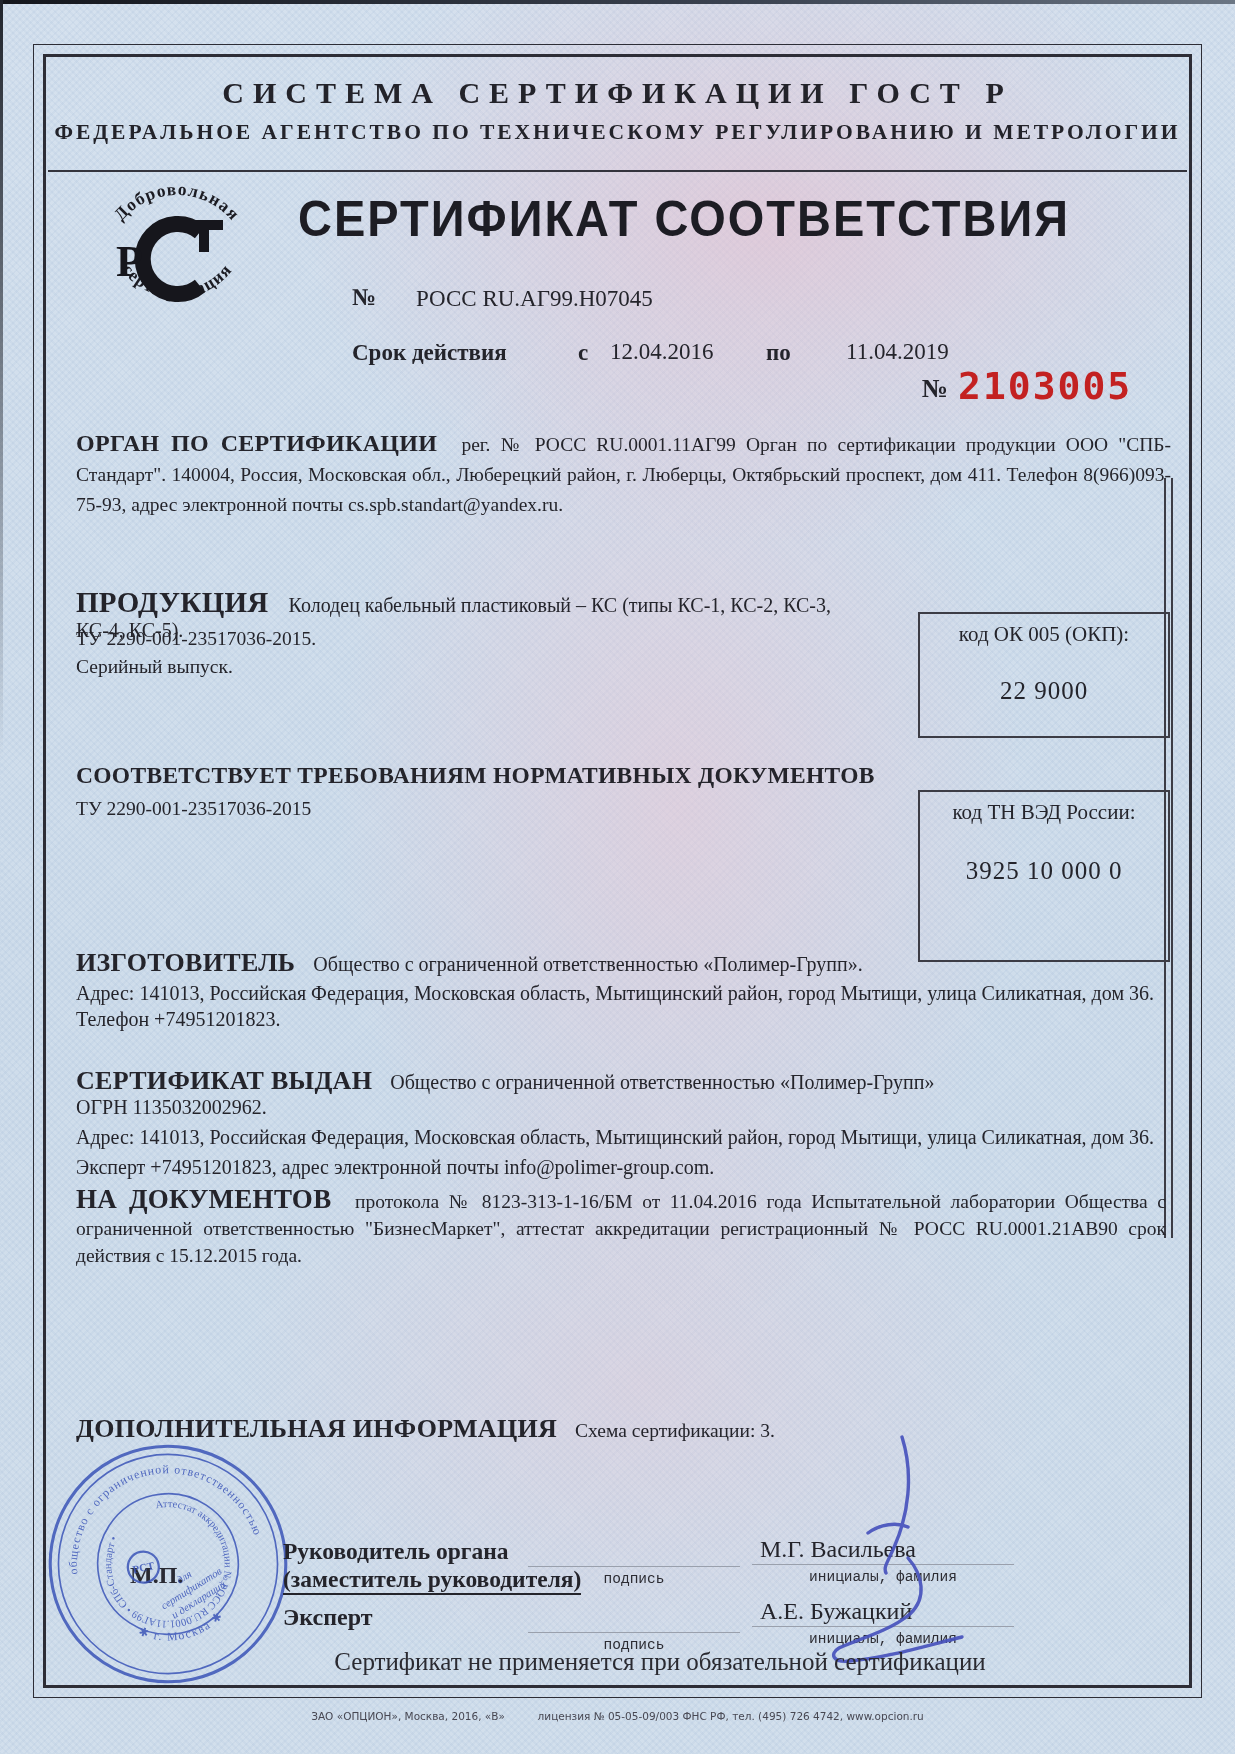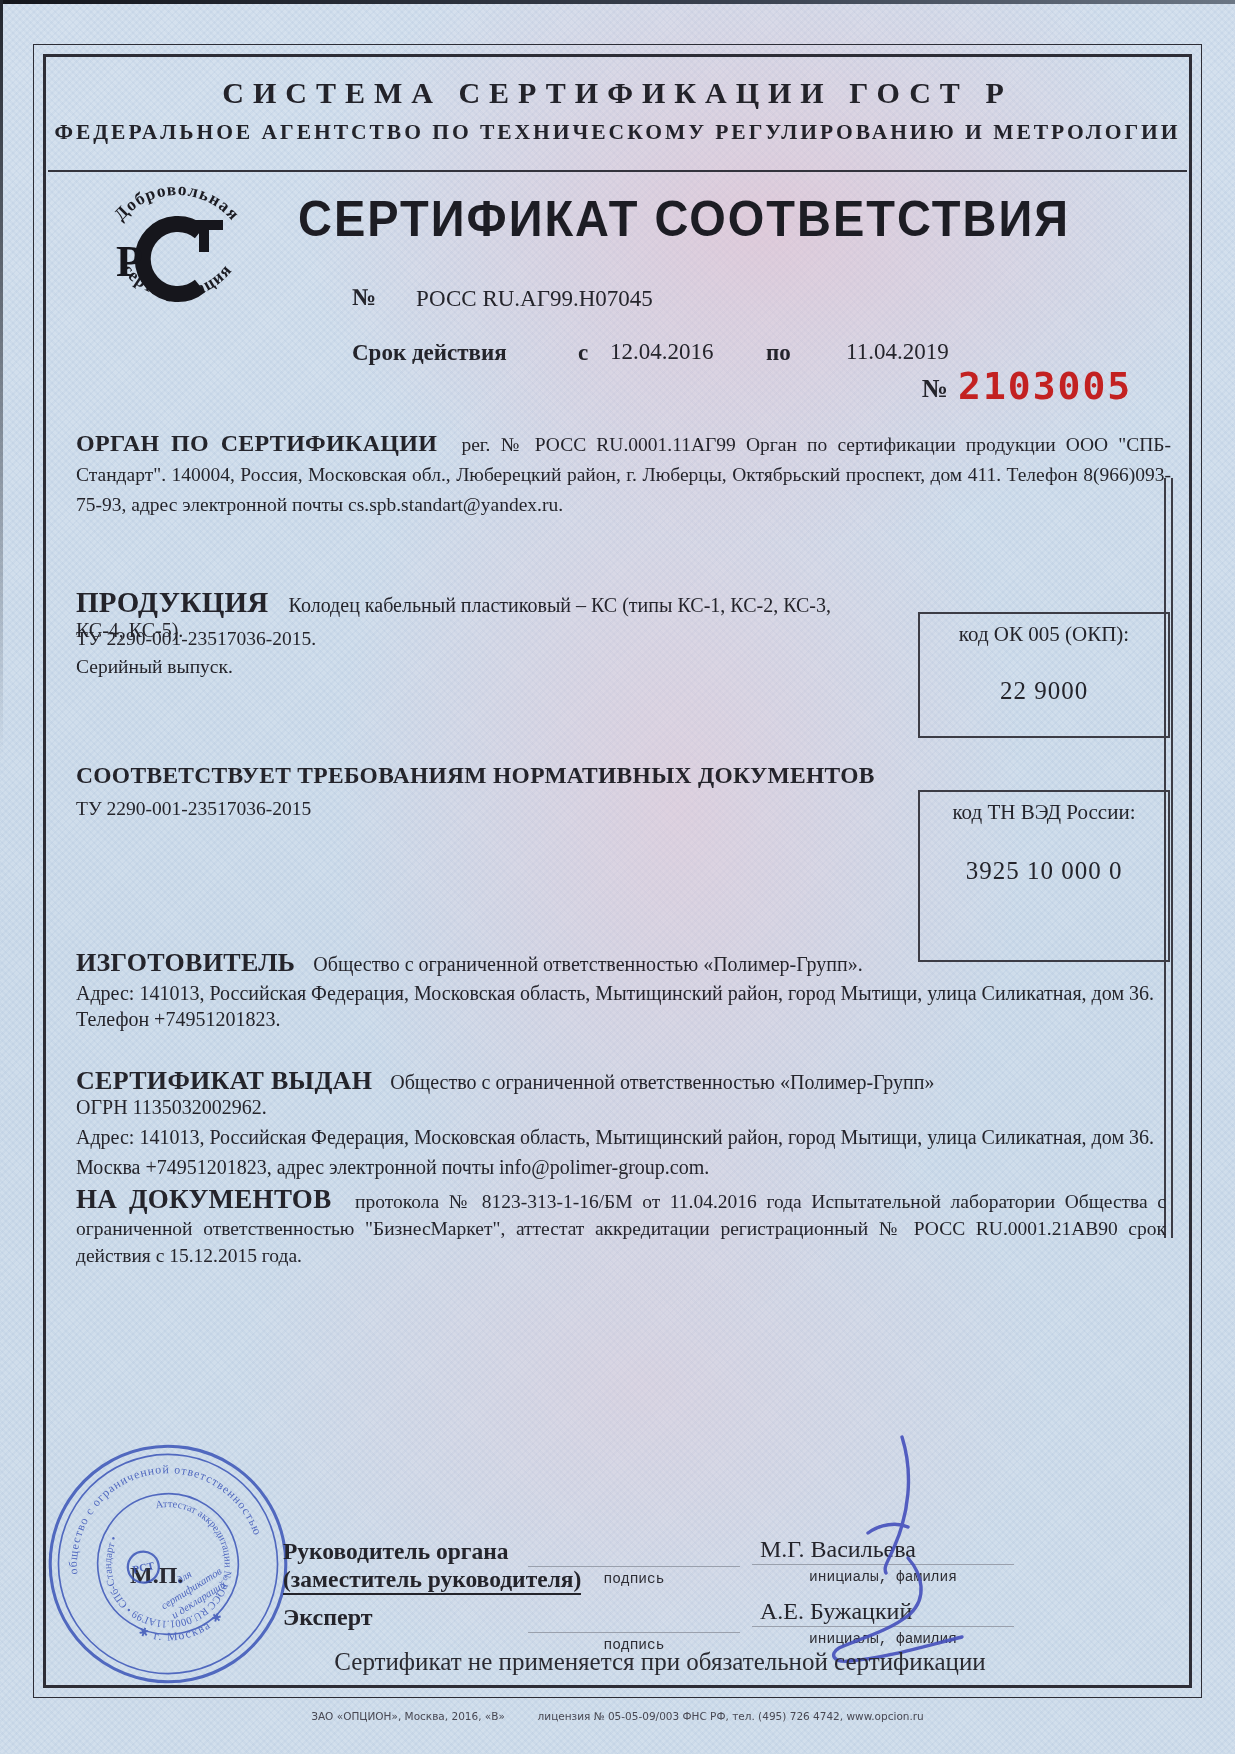--- a/index.html
+++ b/index.html
@@ -125,27 +125,31 @@
   </div>
   <div class="abs plain20" style="left:76px;top:982px;width:1090px;">Адрес: 141013, Российская Федерация, Московская область, Мытищинский район, город Мытищи, улица Силикатная, дом 36.</div>
   <div class="abs plain20" style="left:76px;top:1008px;">Телефон +74951201823.</div>
 
   <div class="abs" style="left:76px;top:1066px;width:1090px;">
     <span class="sec-h" style="font-size:26px;">СЕРТИФИКАТ ВЫДАН</span>
     <span class="plain20">Общество с ограниченной ответственностью «Полимер-Групп»</span>
   </div>
   <div class="abs plain20" style="left:76px;top:1096px;">ОГРН 1135032002962.</div>
   <div class="abs plain20" style="left:76px;top:1126px;width:1090px;">Адрес: 141013, Российская Федерация, Московская область, Мытищинский район, город Мытищи, улица Силикатная, дом 36.</div>
-  <div class="abs plain20" style="left:76px;top:1156px;width:1090px;">Москва +74951201823, адрес электронной почты info@polimer-group.com.</div>
+  <div class="abs plain20" style="left:76px;top:1156px;width:1090px;">Эксперт +74951201823, адрес электронной почты info@polimer-group.com.</div>
 
   <p class="abs sec" style="left:76px;top:1186px;width:1090px;line-height:27px;">
     <span class="sec-h" style="font-size:27px;">НА ДОКУМЕНТОВ</span>
     <span>протокола № 8123-313-1-16/БМ от 11.04.2016 года Испытательной лаборатории Общества с ограниченной ответственностью "БизнесМаркет", аттестат аккредитации регистрационный № РОСС RU.0001.21АВ90 срок действия с 15.12.2015 года.</span>
   </p>
 
+  <div class="abs" style="left:76px;top:1414px;width:1090px;">
+    <span class="sec-h" style="font-size:26px;">ДОПОЛНИТЕЛЬНАЯ ИНФОРМАЦИЯ</span>
+    <span class="plain">Схема сертификации: 3.</span>
+  </div>
 
   <span class="abs mp" style="left:130px;top:1562px;">М.П.</span>
 
   <svg class="abs" style="left:44px;top:1440px;transform:rotate(-12deg);opacity:.85;" width="248" height="248" viewBox="0 0 240 240">
     <defs>
       <path id="st-top" d="M 32,120 A 88,88 0 0 1 208,120"></path>
       <path id="st-bot" d="M 46,120 A 74,74 0 0 0 194,120"></path>
       <path id="st-in" d="M 120,65 a 55,55 0 1 1 -0.05,0"></path>
     </defs>
     <circle cx="120" cy="120" r="114" fill="none" stroke="#3b55b8" stroke-width="3"></circle>

